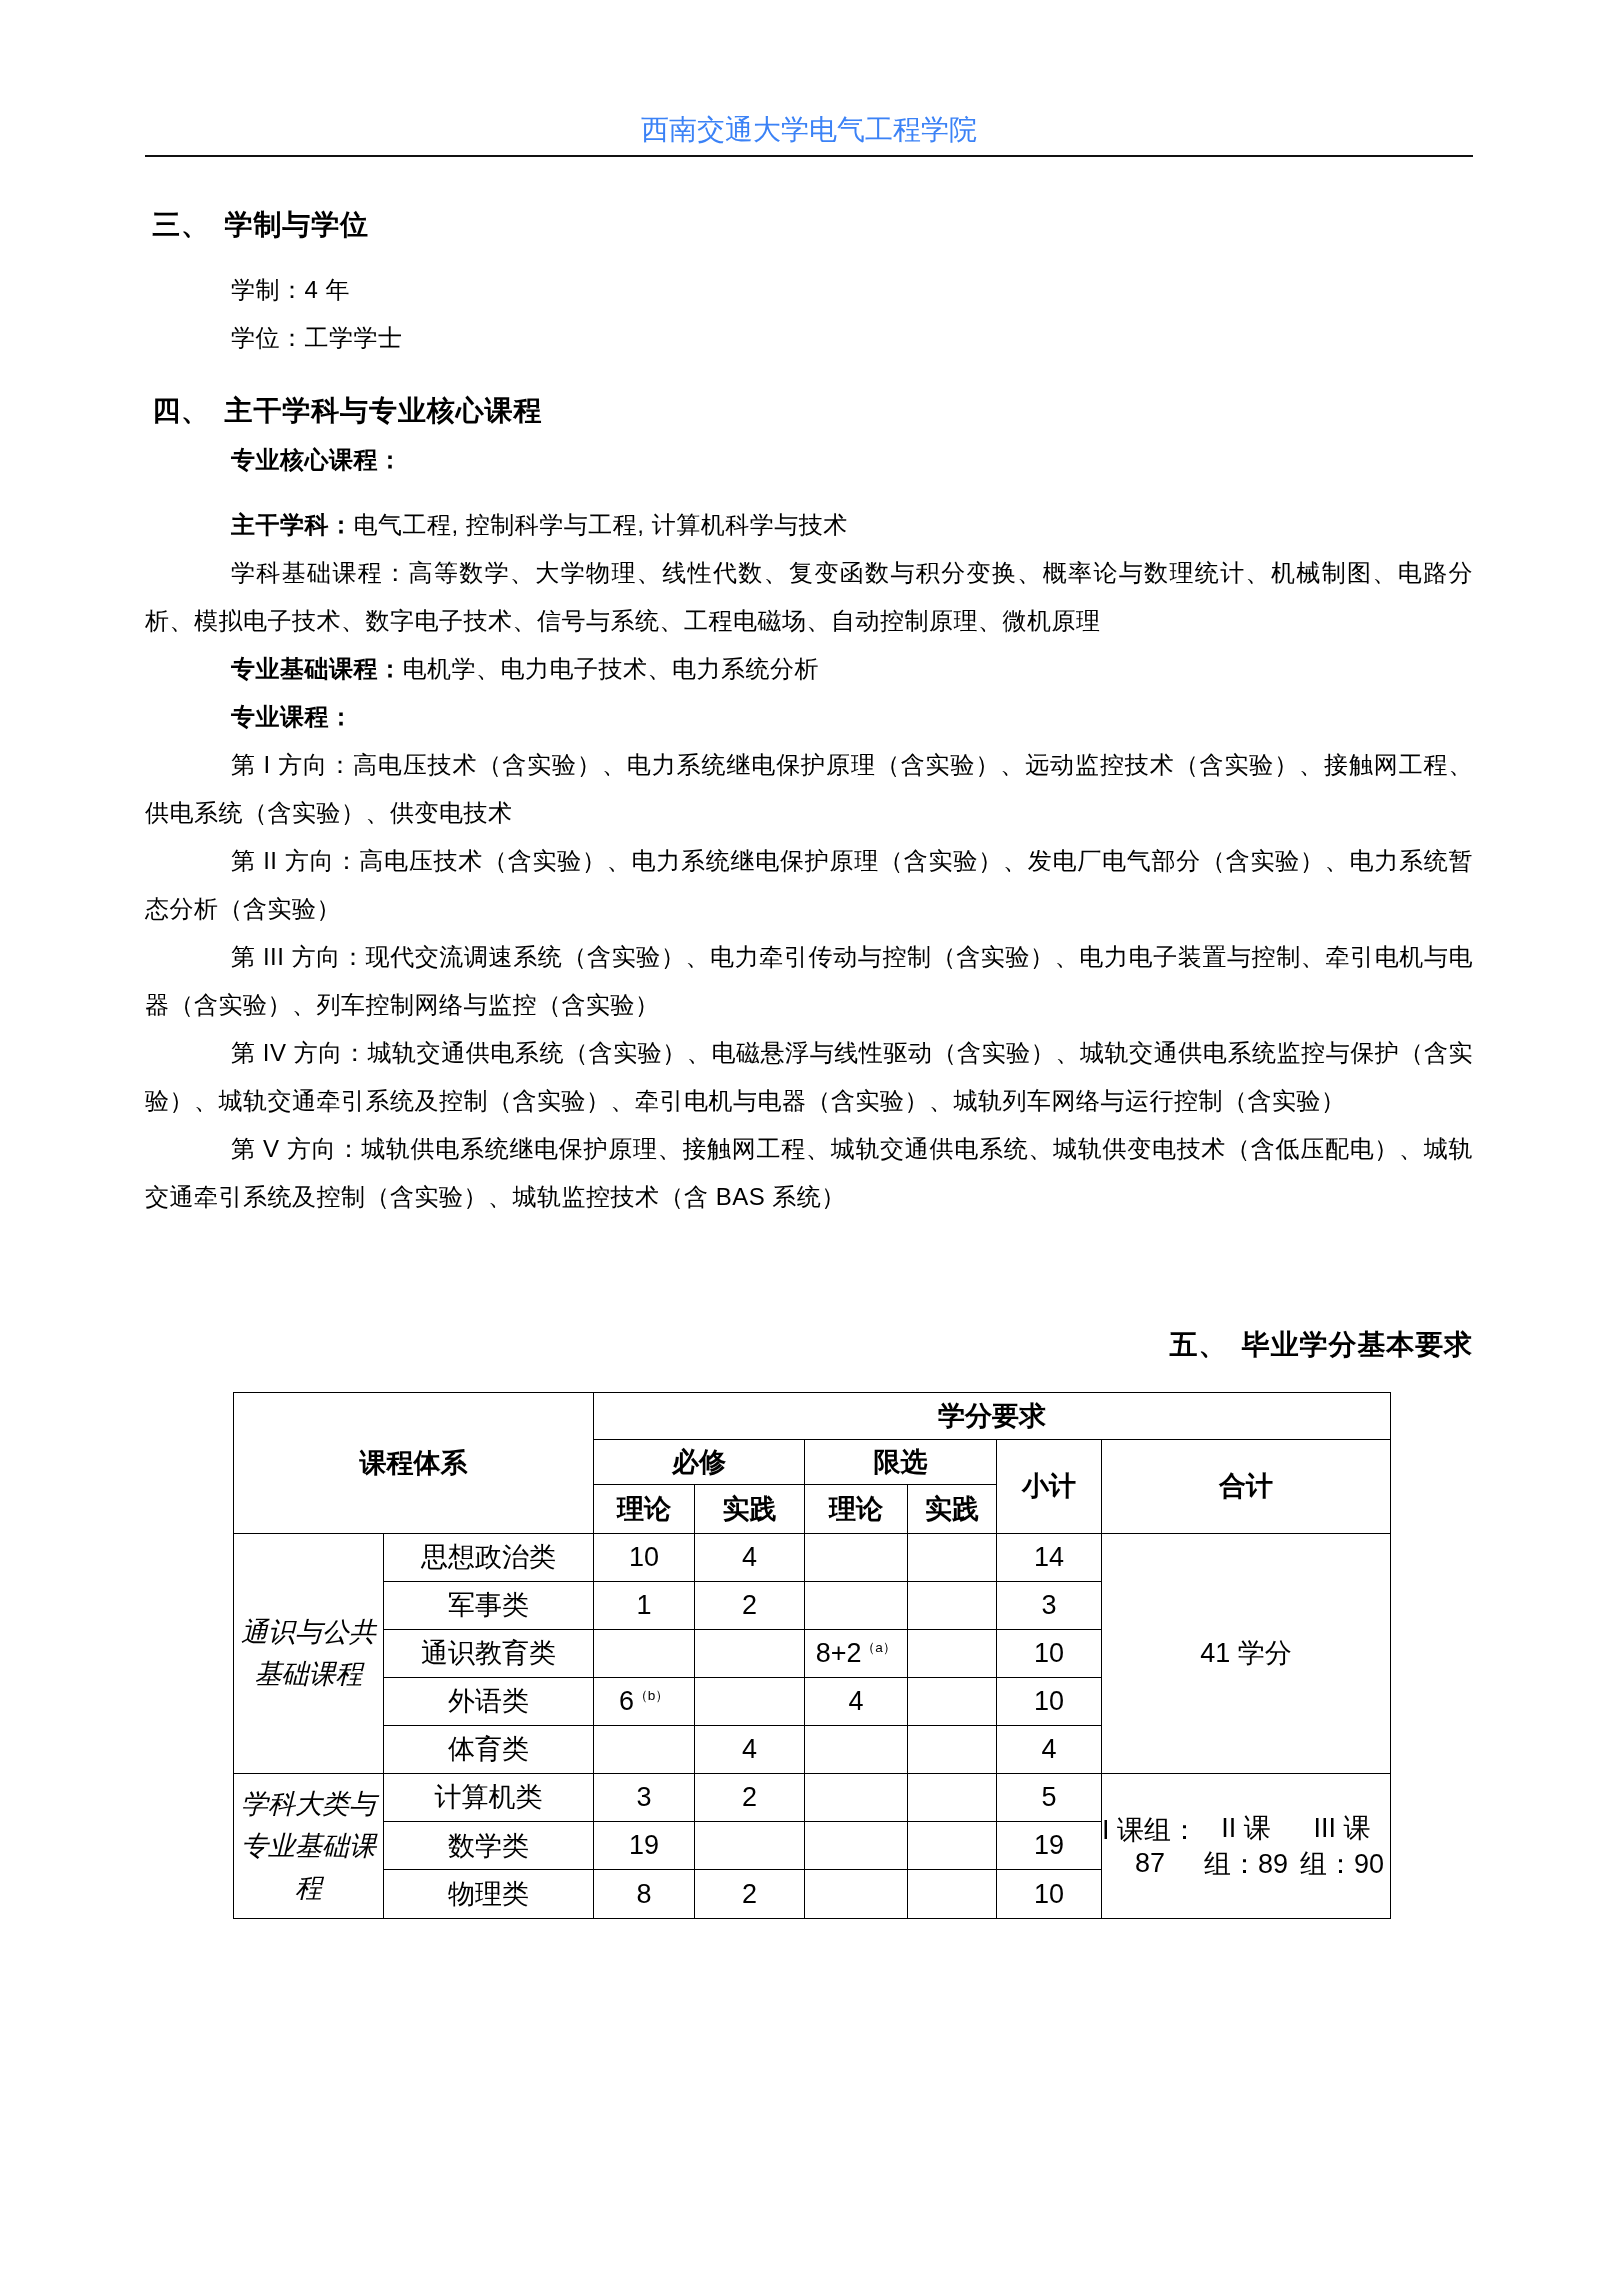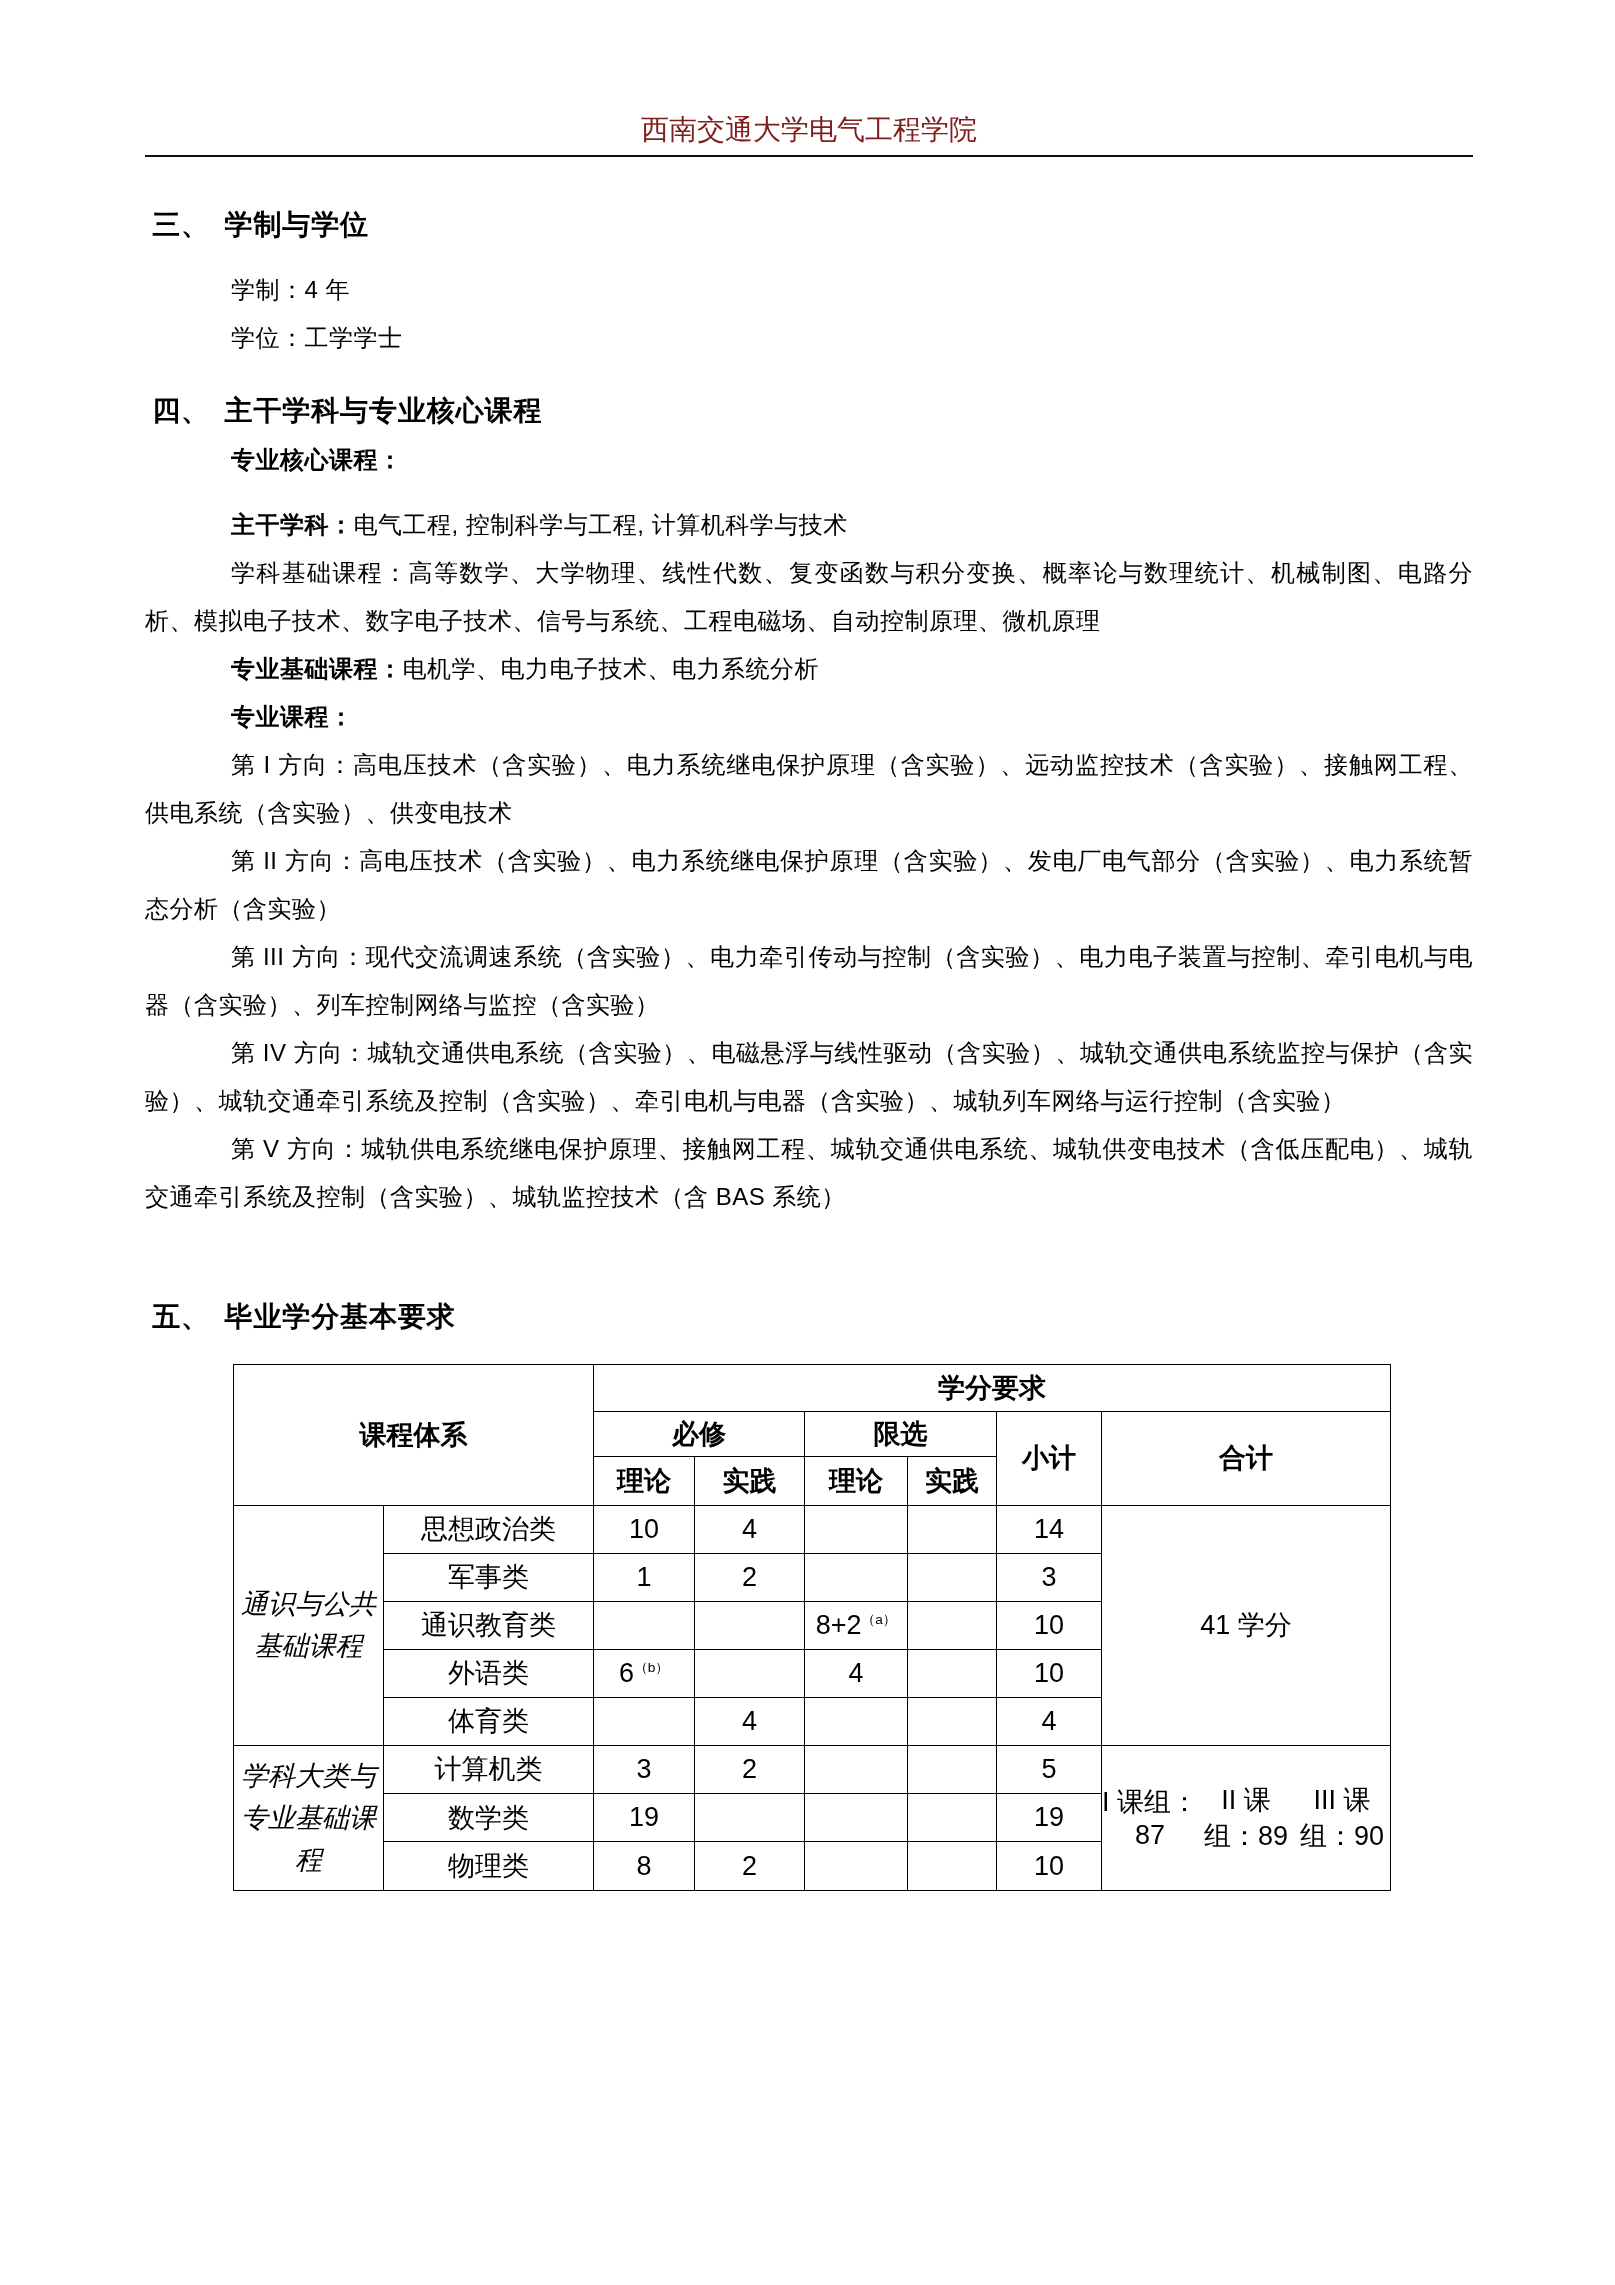--- a/index.html
+++ b/index.html
@@ -15,34 +15,34 @@
     overflow: hidden;
   }
   .doc-header {
     margin: 0 143px 0 145px;
     padding-top: 112px;
     padding-bottom: 7.2px;
     border-bottom: 2.7px solid #111;
     text-align: center;
     font-size: 28px;
     line-height: 36px;
-    color: #7f1d1d;
+    color: #3b82f6;
   }
   .content { margin: 0 143px 0 145px; }
   .h-main {
     font-size: 28px;
     font-weight: 700;
     line-height: 51px;
     padding-left: 7.2px;
     letter-spacing: 0.9px;
   }
   .h-main .hnum { margin-right: 14.5px; }
   .h3 { margin-top: 42px; }
   .h4 { margin-top: 23px; }
-  .h5 { margin-top: 70px; }
+  .h5 { margin-top: 98px; text-align: right; }
   .para {
     font-size: 24px;
     line-height: 48px;
     text-align: justify;
     text-indent: 86px;
     letter-spacing: 0.5px;
   }
   .gap-top { margin-top: 16.3px; }
   .b { font-weight: 700; }
   

